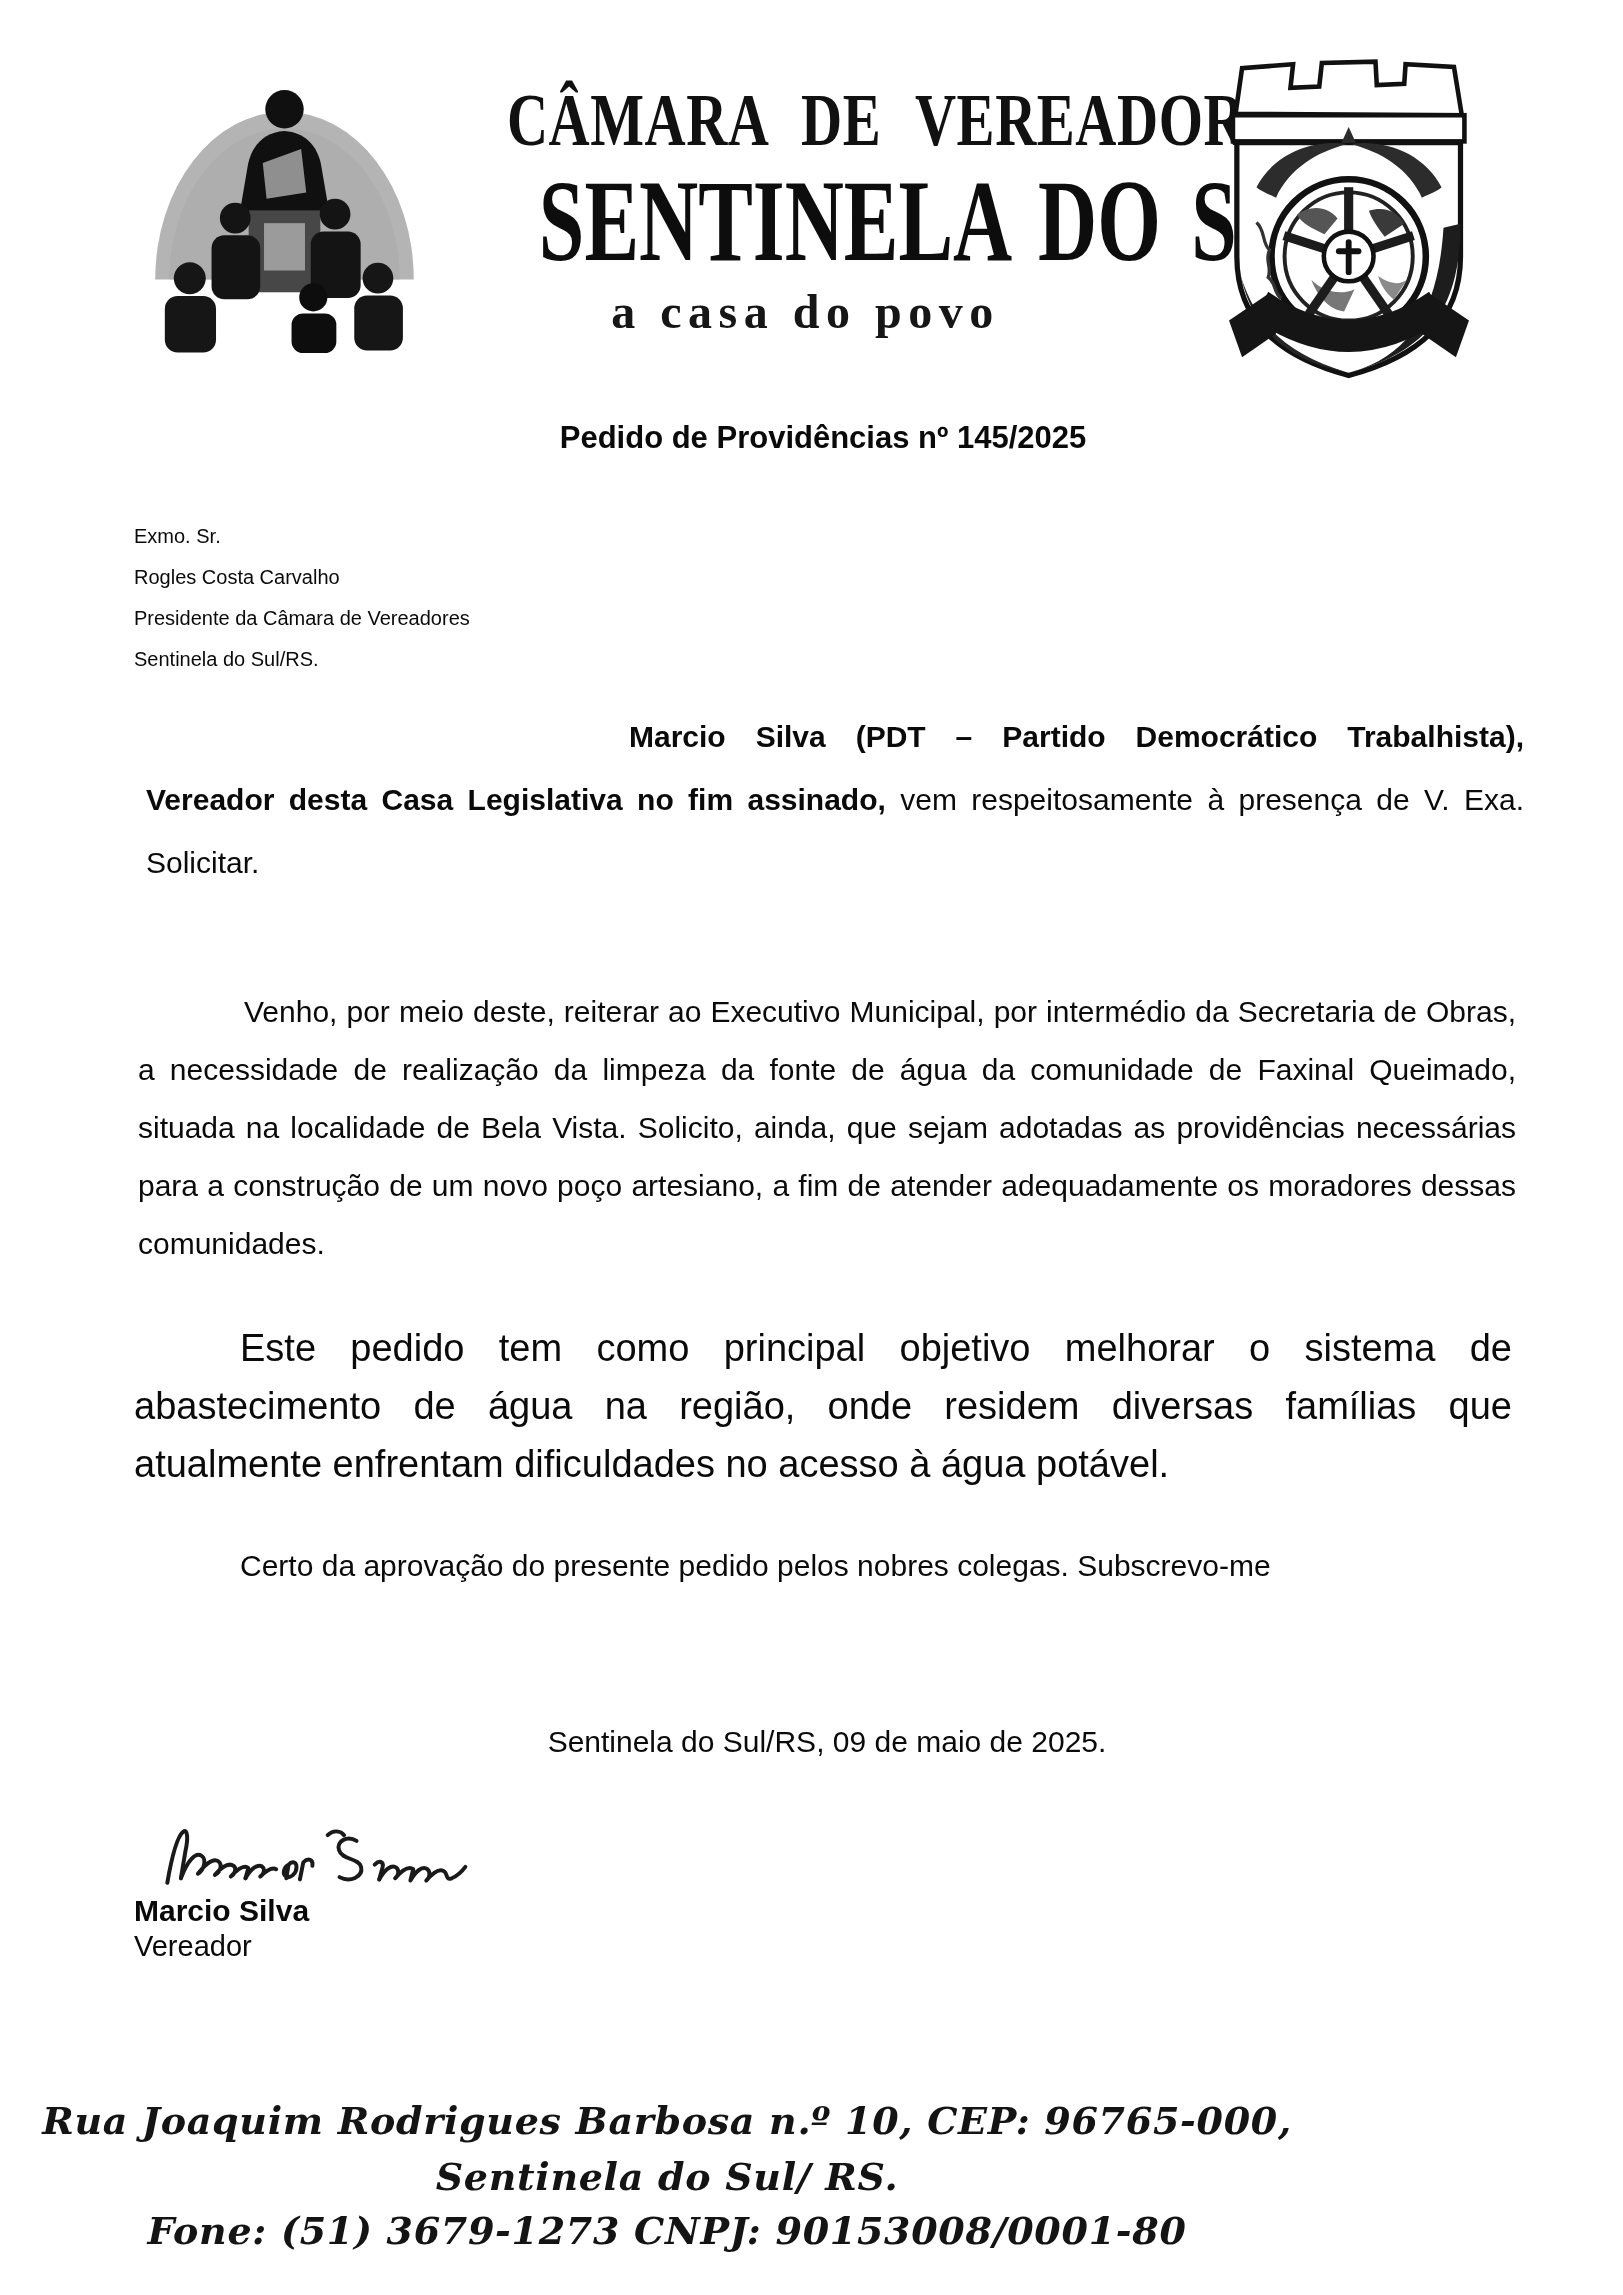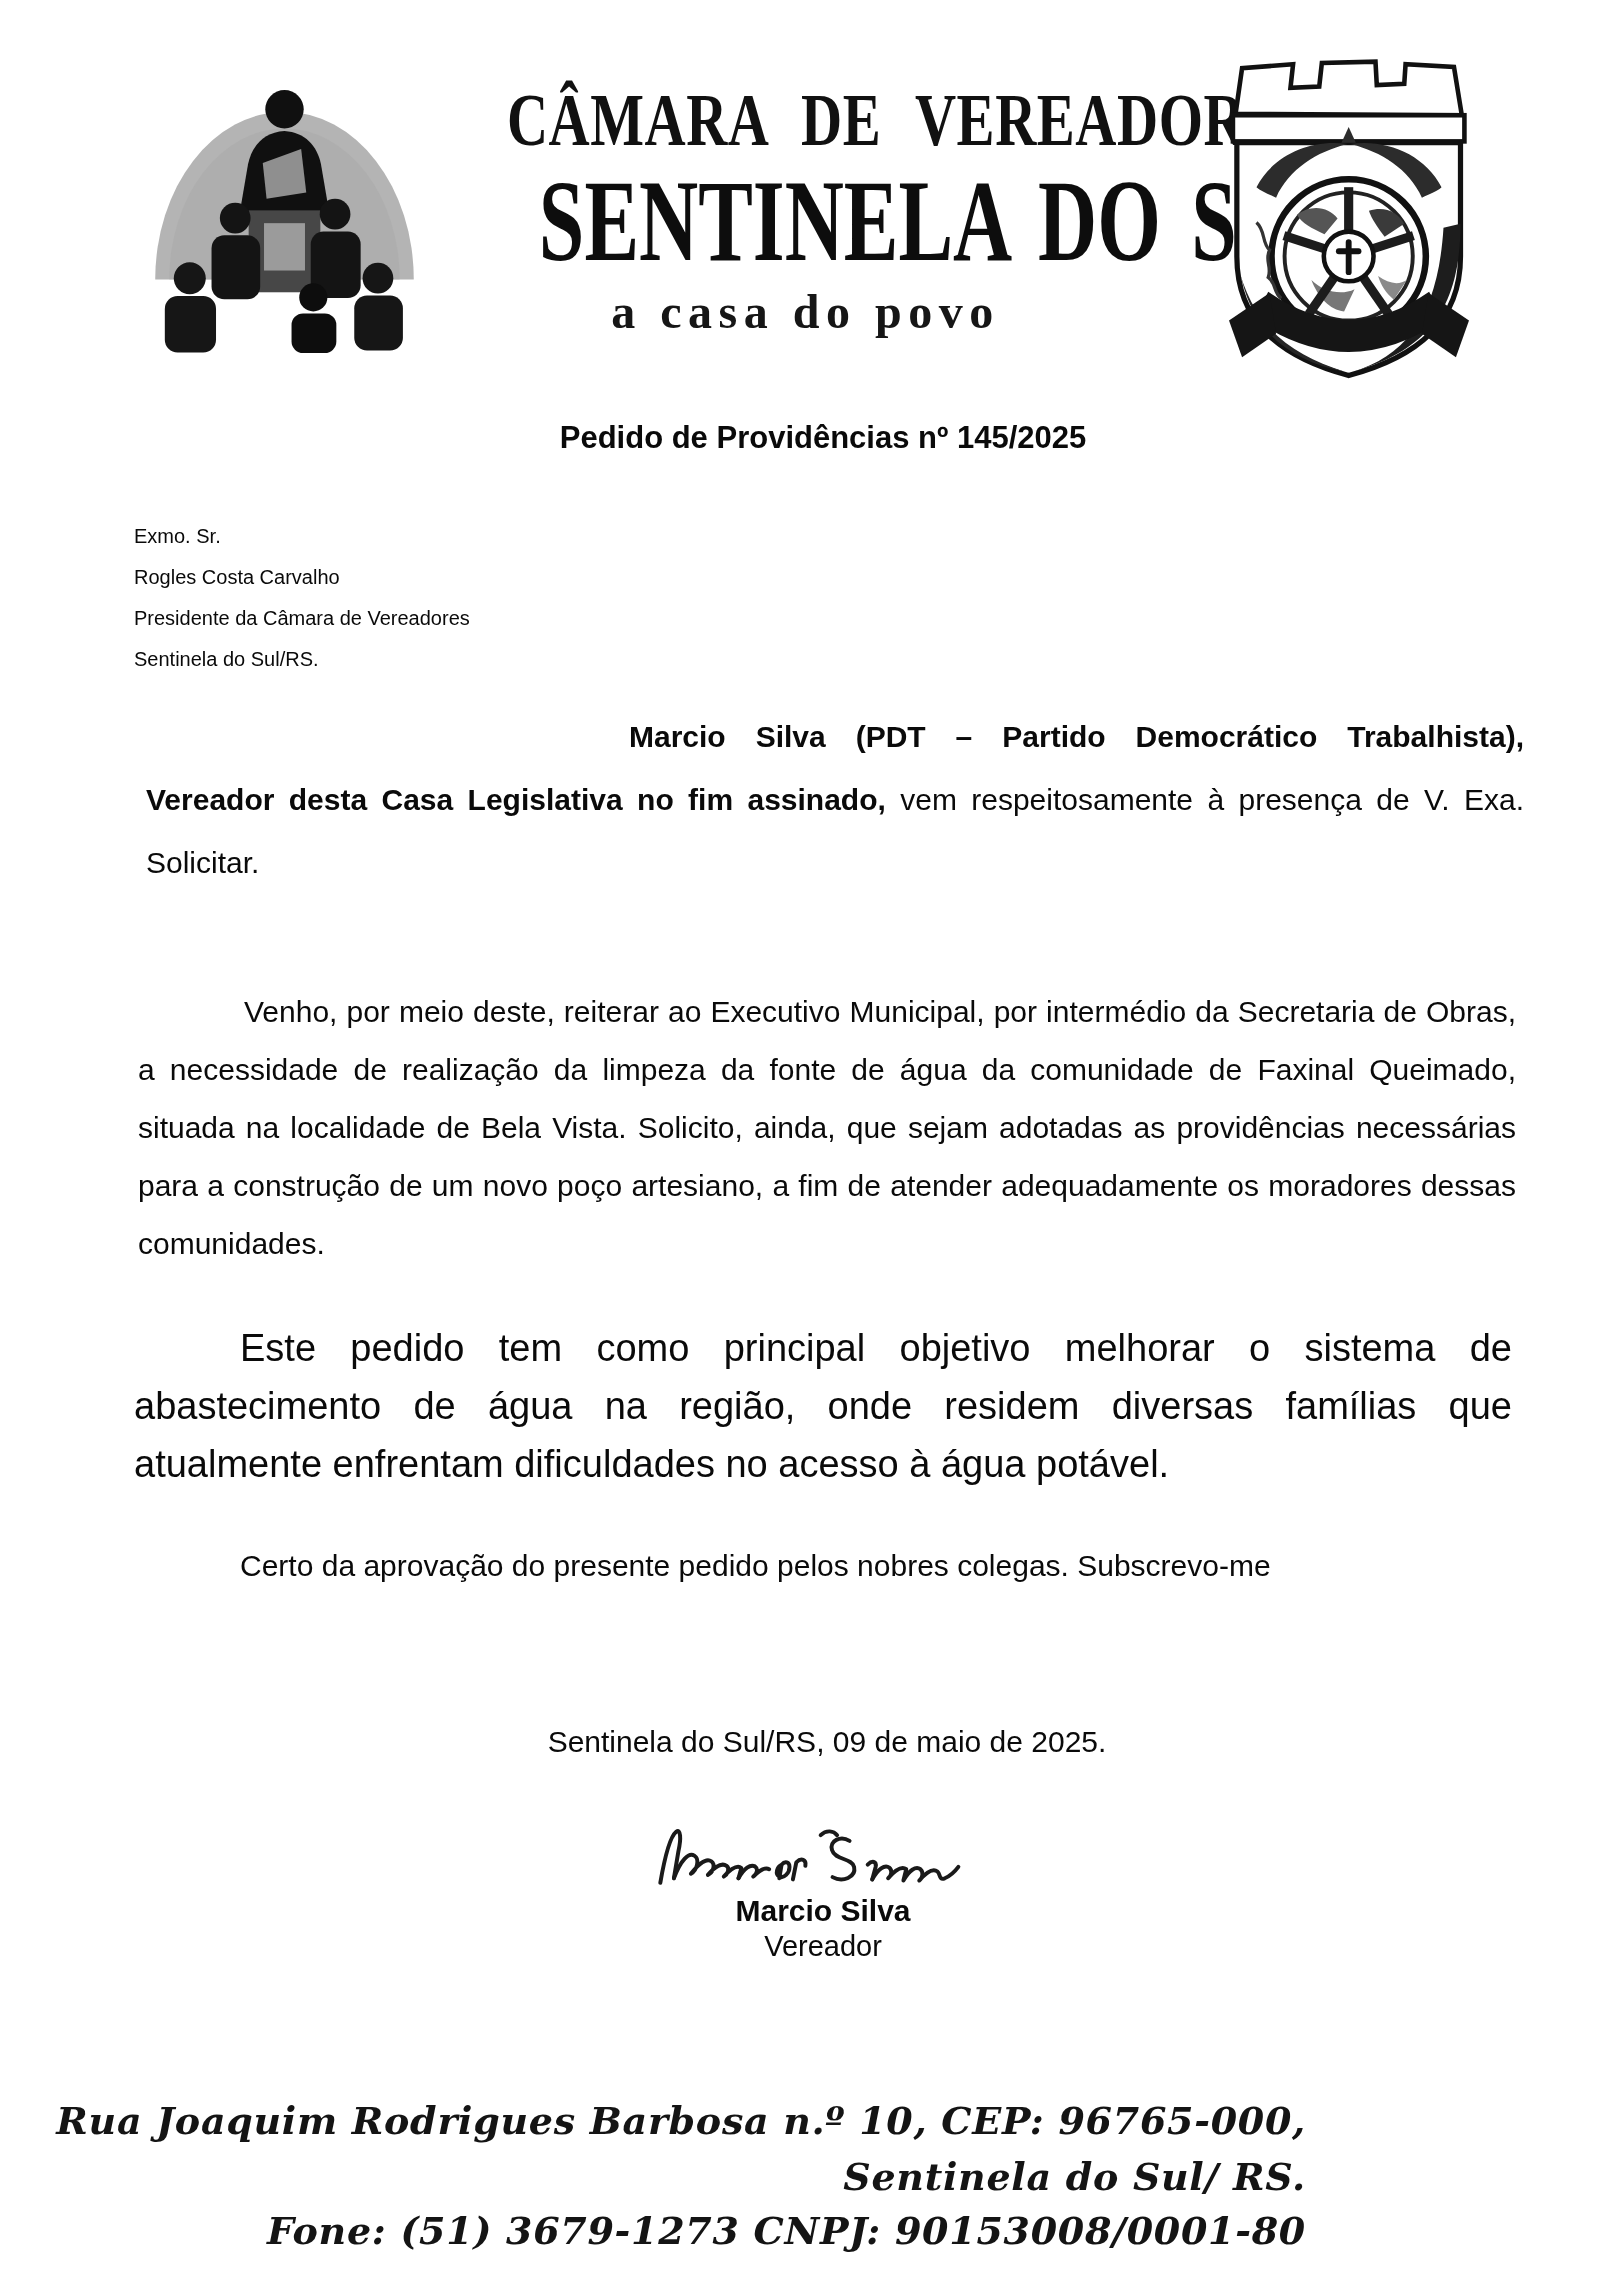--- a/index.html
+++ b/index.html
@@ -35,28 +35,28 @@
   }
   
   .text-col{position:absolute;left:134px;width:1378px;}
   .doc-title{top:397px;text-align:center;font-size:31px;font-weight:700;line-height:39px;}
   .addressee{top:516px;font-size:20px;line-height:41px;}
   .intro{top:693px;font-size:30px;line-height:63px;text-align:justify;text-indent:483px;margin:12px;}
   .para1{top:979px;font-size:30px;line-height:58px;text-align:justify;text-indent:106px;margin:4px;}
   .para2{top:1319px;font-size:38px;line-height:58px;text-align:justify;text-indent:106px;margin:0;}
   .closing{top:1546px;font-size:30px;line-height:39px;text-indent:106px;margin:0;}
   .dateline{top:1718px;font-size:30px;line-height:39px;text-align:center;margin:4px;}
-  .sig-block{top:1808px;text-align:center;}
+  .sig-block{top:1808px;text-align:left;}
   .sig-svg{width:393px;height:85px;display:inline-block;}
   .sig-name{font-size:30px;font-weight:700;line-height:37px;margin-top:-2.6px;}
   .sig-role{font-size:29px;line-height:35px;}
   b,strong{font-weight:700;}
   
   .page-footer{
-    position:absolute;left:4px;top:2093px;width:1302px;text-align:right;
+    position:absolute;left:16px;top:2093px;width:1302px;text-align:center;
     font-family:"DejaVu Serif","Liberation Serif",serif;
     font-style:italic;font-weight:700;color:#141414;
   }
   .footer-line1{font-size:38px;line-height:56px;letter-spacing:0.7px;}
   .footer-line2{font-size:38px;line-height:52px;letter-spacing:0.7px;}
 </style>
 </head>
 <body>
 
 <div class="page">

